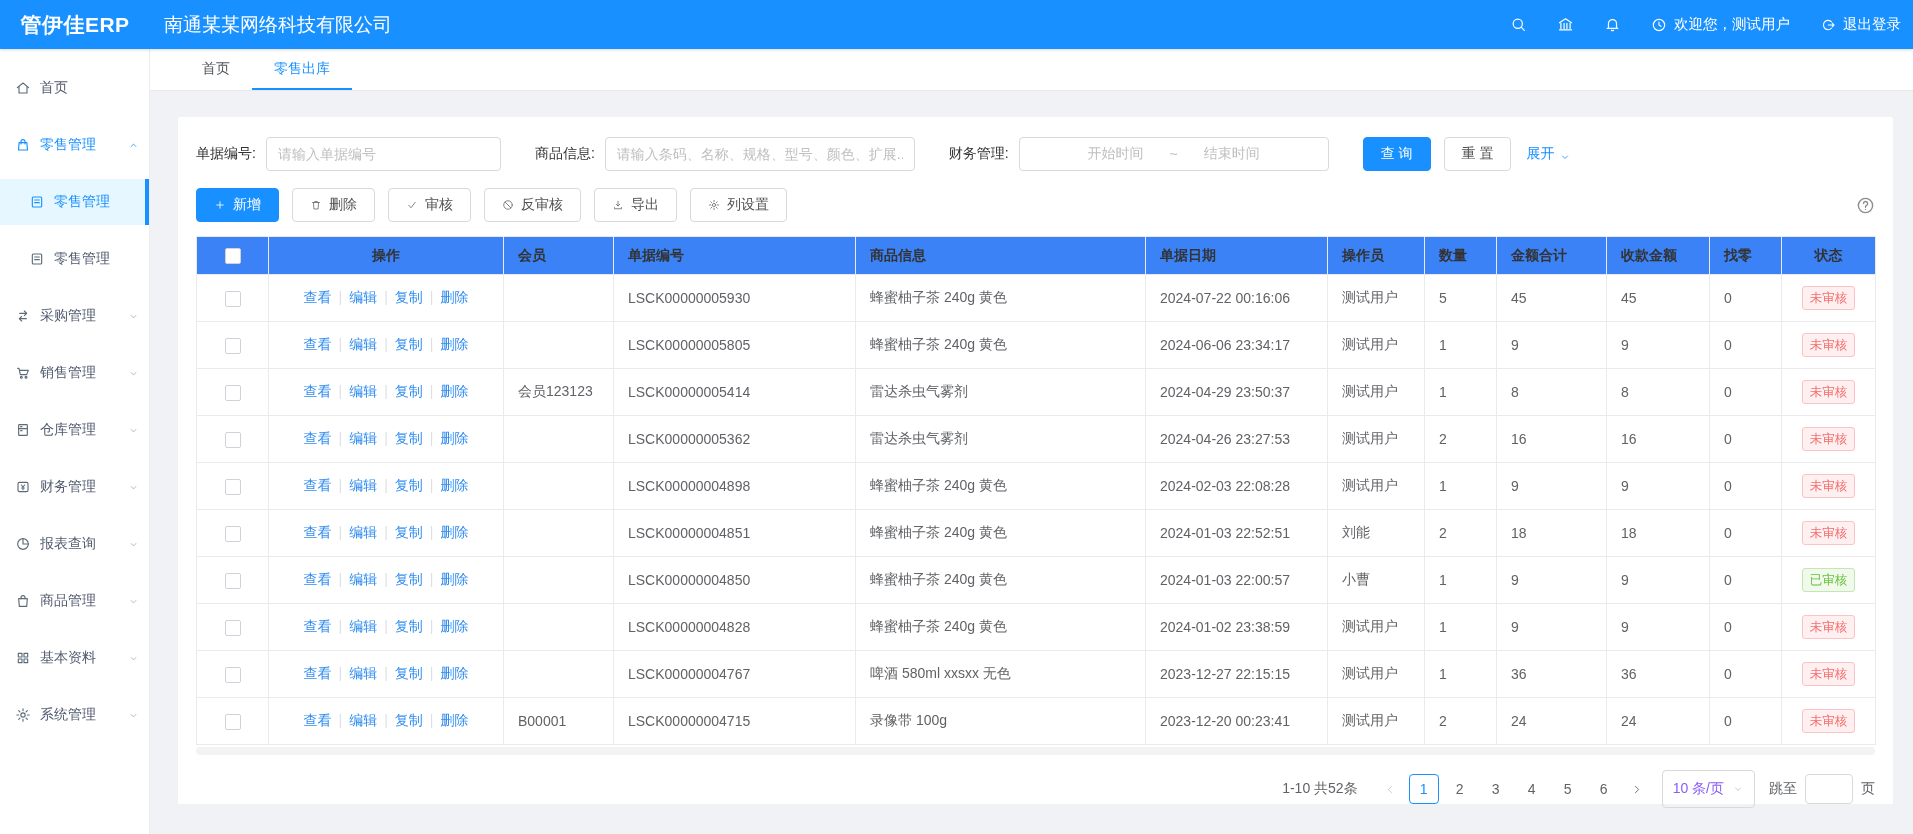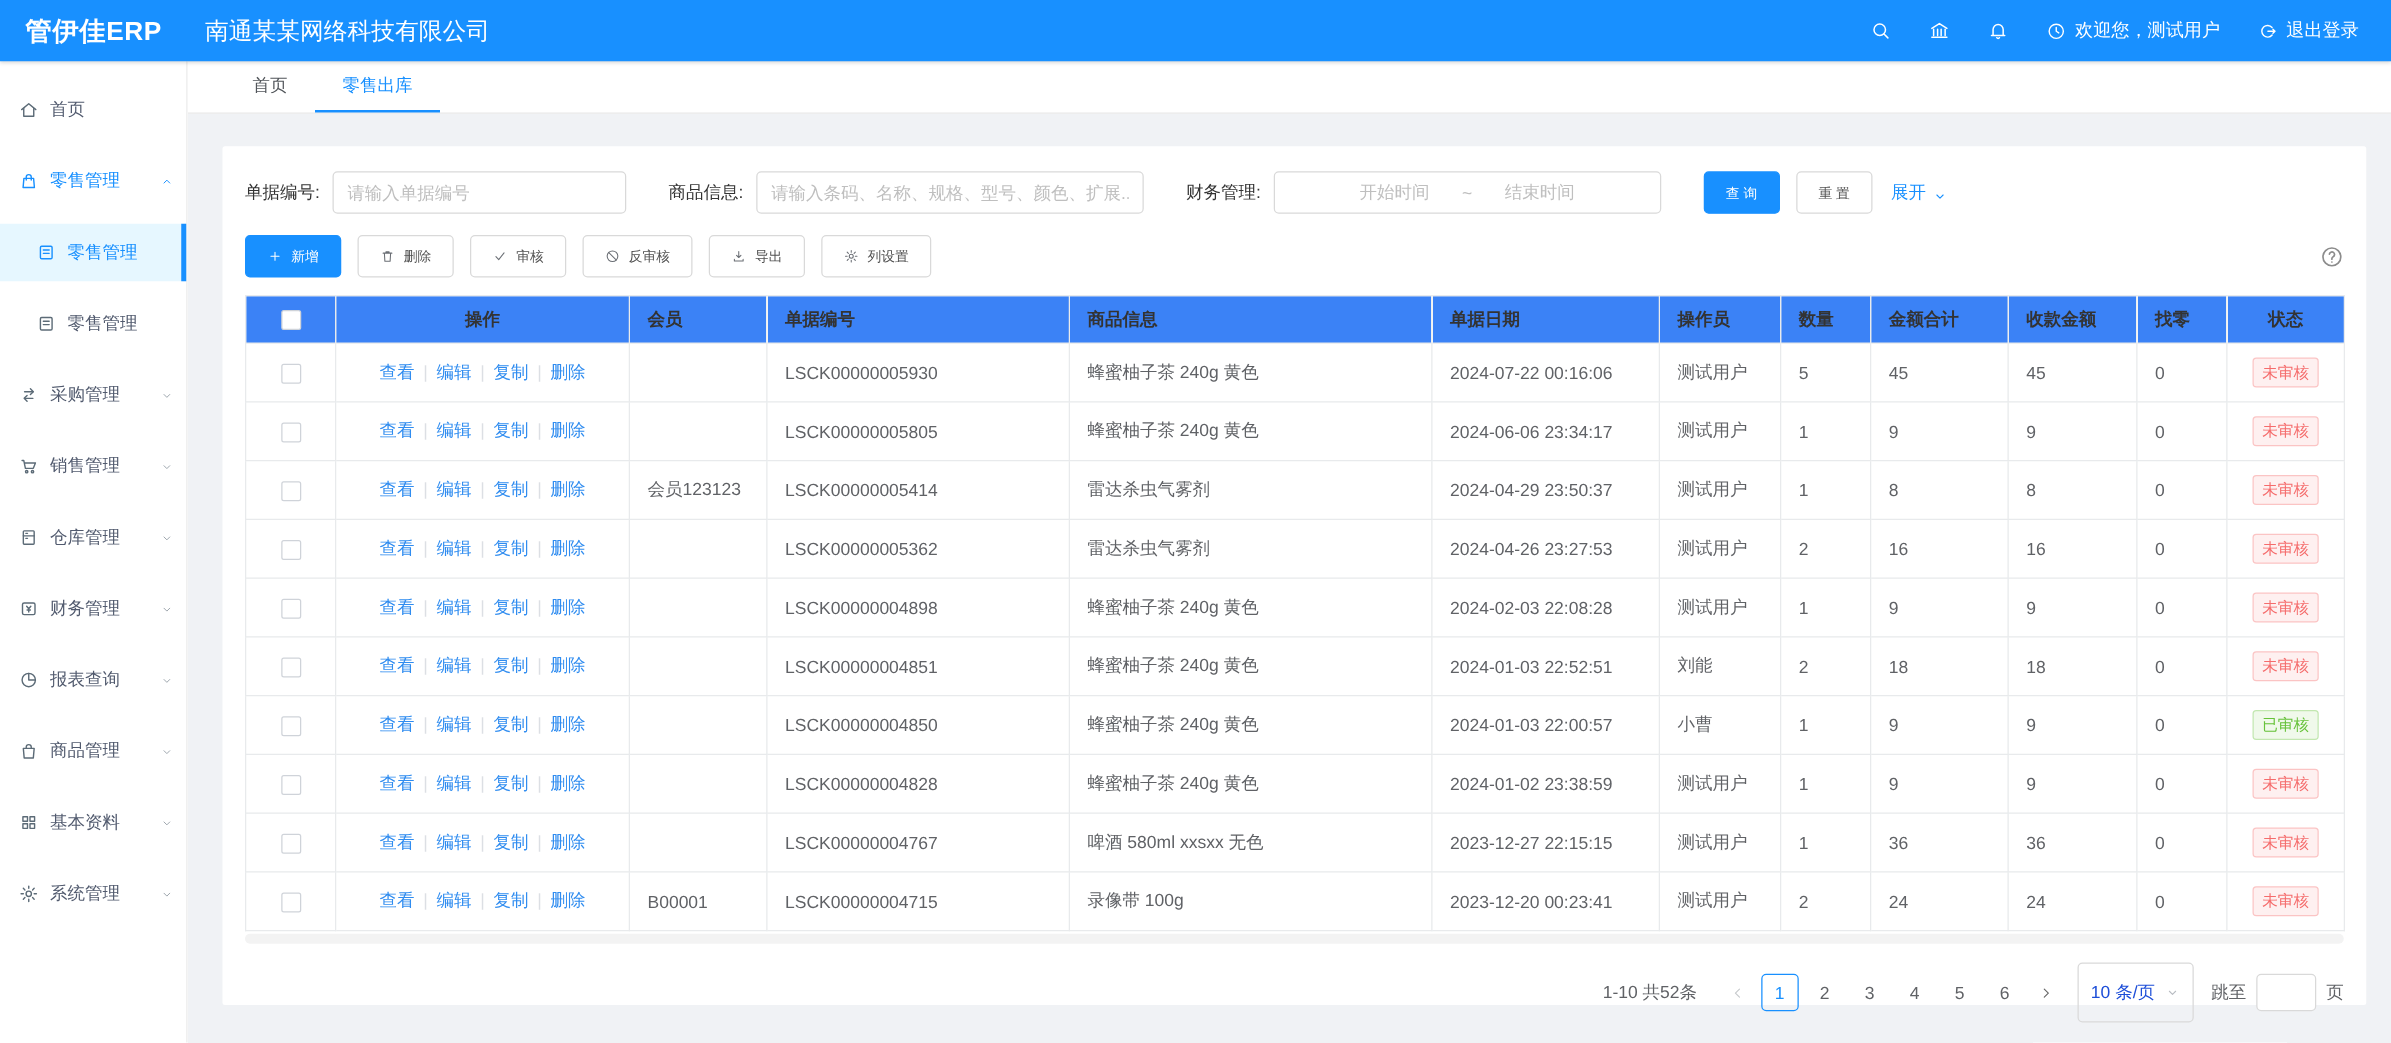--- a/index.html
+++ b/index.html
@@ -10,21 +10,21 @@
   }
   svg { display:block; }
   .ic svg { width:16px; height:16px; }
   .ic.xs svg { width:12px; height:12px; }
 
   
   .topbar { position:fixed; top:0; left:0; right:0; height:49px; background:#1890ff;
     display:flex; align-items:center; color:#fff; z-index:20; box-shadow:0 1px 3px rgba(0,0,0,.15); }
   .logo { width:150px; text-align:center; font-size:21px; font-weight:bold; letter-spacing:.5px; }
   .company { font-size:19px; margin-left:14px; }
-  .top-right { margin-left:auto; display:flex; align-items:center; gap:30px; padding-right:26px; }
+  .top-right { margin-left:auto; display:flex; align-items:center; gap:30px; padding-right:12px; }
   .tb-ic { cursor:pointer; display:flex; align-items:center; }
   .tb-ic svg { width:17px; height:17px; }
   .tb-user { display:flex; align-items:center; gap:7px; cursor:pointer; font-size:14.5px; }
   .tb-user .tb-ic svg { width:16px; height:16px; }
 
   
   .sidebar { position:fixed; top:49px; left:0; bottom:0; width:150px; background:#fff;
     border-right:1px solid #ececec; padding-top:16px; z-index:10; }
   .menu-item, .submenu-item { height:46px; margin-bottom:11px; display:flex; align-items:center;
     padding:0 10px 0 15px; color:#515a6e; cursor:pointer; }
@@ -54,21 +54,21 @@
   .fgroup { display:flex; align-items:center; margin-right:34px; }
   .fgroup label { color:#333; margin-right:10px; white-space:nowrap; }
   .inp { height:34px; border:1px solid #d9d9d9; border-radius:4px; padding:0 11px; font-size:14px;
     color:#515a6e; outline:none; font-family:inherit; }
   .inp::placeholder { color:#bfbfbf; }
   .w-order { width:235px; }
   .w-prod { width:310px; }
   .date-range { width:310px; height:34px; border:1px solid #d9d9d9; border-radius:4px;
     display:flex; align-items:center; justify-content:center; gap:26px; color:#bfbfbf; cursor:pointer; }
   .btn { height:34px; border:1px solid #d9d9d9; background:#fff; border-radius:4px; padding:0 17px;
-    font-size:11px; color:#515151; cursor:pointer; font-family:inherit; display:inline-flex;
+    font-size:14px; color:#515151; cursor:pointer; font-family:inherit; display:inline-flex;
     align-items:center; gap:7px; white-space:nowrap; }
   .btn.primary { background:#1890ff; border-color:#1890ff; color:#fff; }
   .filter-row .btn { margin-right:13px; }
   .expand-link { color:#1890ff; cursor:pointer; display:inline-flex; align-items:flex-end; gap:5px; margin-left:2px; }
 
   
   .toolbar { display:flex; align-items:center; margin-top:17px; }
   .tb-left { display:flex; align-items:center; gap:13px; }
   .tbtn .ic { color:#6b6f75; }
   .tbtn.primary .ic { color:#fff; }
@@ -95,22 +95,22 @@
   
   .pager { display:flex; align-items:center; justify-content:flex-end; margin-top:15px; color:#606266; }
   .pg-summary { margin-right:18px; }
   .pg-arrow { width:30px; height:30px; display:flex; align-items:center; justify-content:center; cursor:pointer; }
   .pg-arrow svg { width:13px; height:13px; }
   .pg-arrow.prev { color:#c6c9cc; }
   .pg-arrow.next { color:#666; }
   .pg-num { width:30px; height:30px; line-height:28px; text-align:center; margin:0 3px;
     cursor:pointer; border:1px solid transparent; border-radius:4px; }
   .pg-num.current { border-color:#1890ff; color:#1890ff; }
-  .pg-size { height:48px; border:1px solid #d9d9d9; border-radius:4px; display:flex; align-items:center;
-    gap:8px; padding:0 10px; margin:0 14px 0 10px; color:#1d4ed8; cursor:pointer; }
+  .pg-size { height:38px; border:1px solid #d9d9d9; border-radius:4px; display:flex; align-items:center;
+    gap:8px; padding:0 10px; margin:0 14px 0 10px; color:#8b5cf6; cursor:pointer; }
   .pg-size .ic { color:#b8bcc2; }
   .pg-jump { color:#606266; }
   .pg-input { width:48px; height:30px; border:1px solid #d9d9d9; border-radius:4px; margin:0 8px; outline:none; padding:0 6px; font-family:inherit; }
 </style>
 </head>
 <body>
 
 <header class="topbar">
   <div class="logo">管伊佳ERP</div>
   <div class="company">南通某某网络科技有限公司</div>

